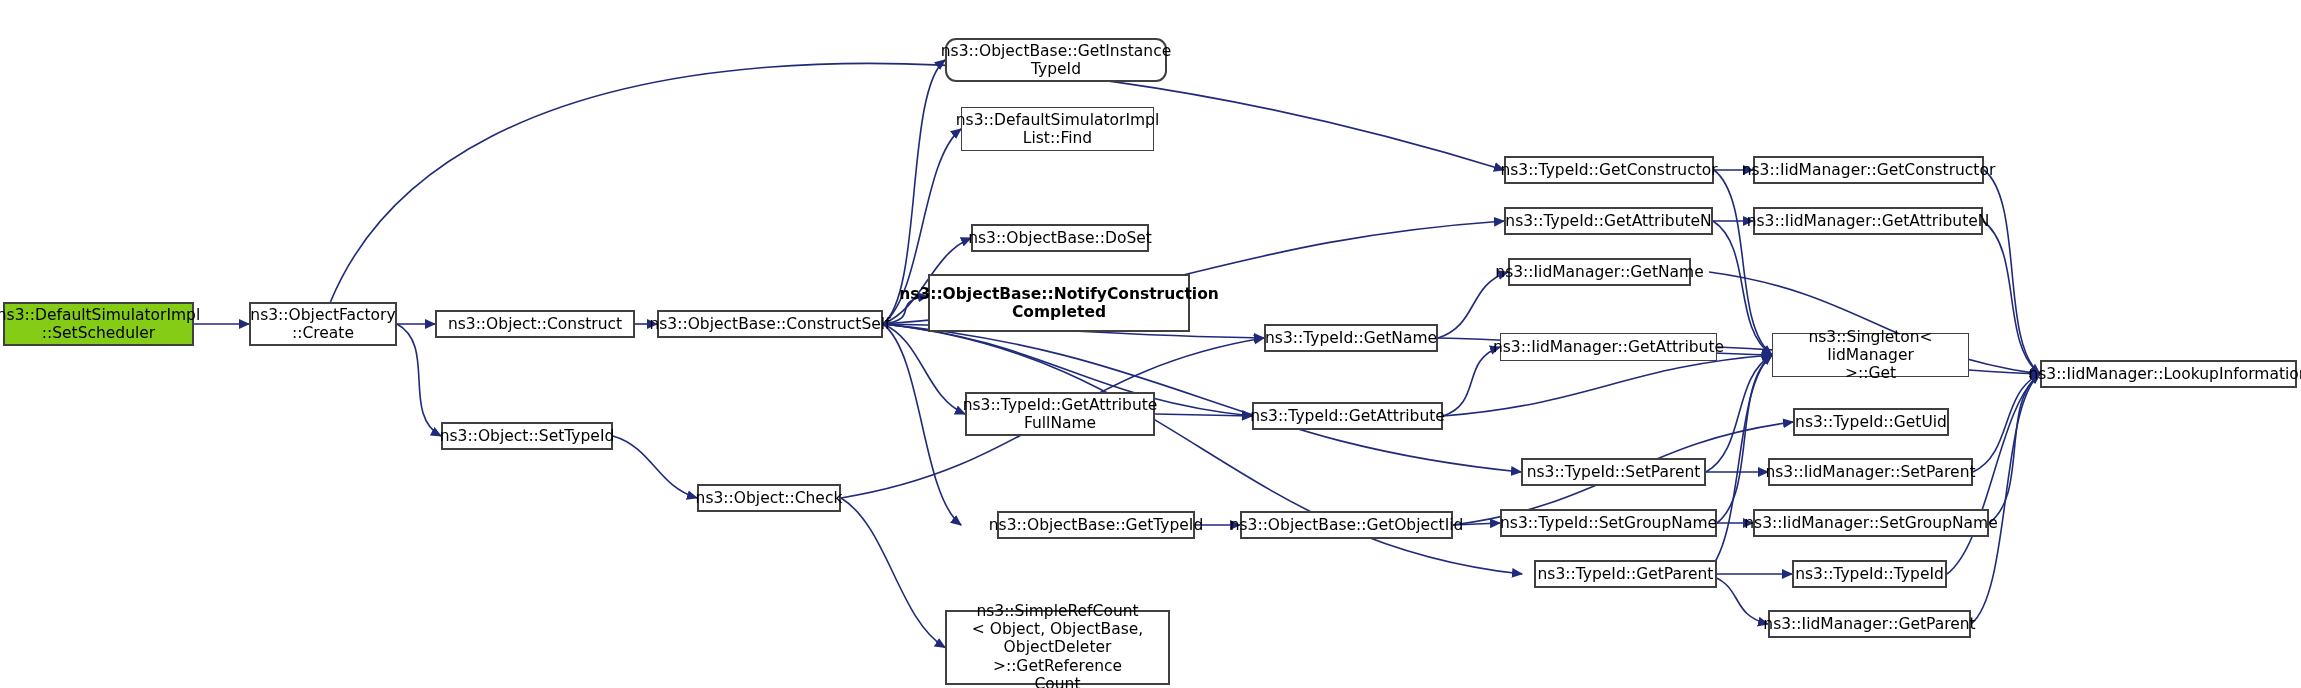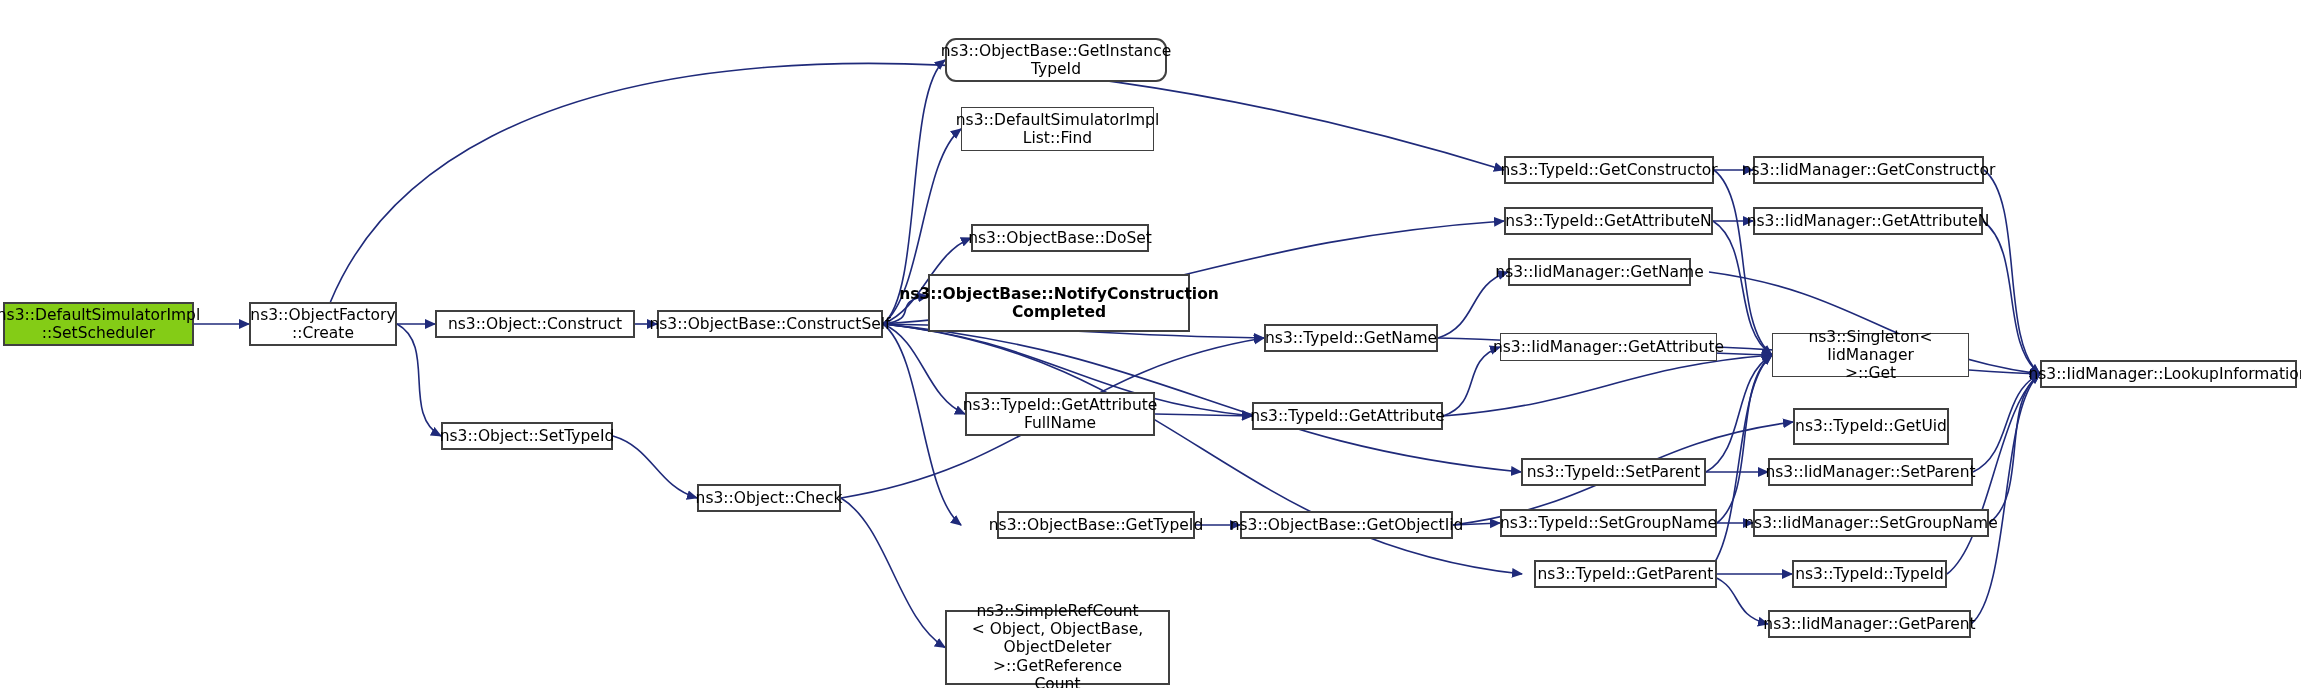--- a/index.html
+++ b/index.html
@@ -98,19 +98,19 @@
     <div class="node" style="left: 1500px; top: 333px; width: 217px; height: 28px;">ns3::IidManager::GetAttribute</div>
     <div class="node thick" style="left: 1252px; top: 402px; width: 191px; height: 28px;">ns3::TypeId::GetAttribute</div>
     <div class="node thick" style="left: 1240px; top: 511px; width: 213px; height: 28px;">ns3::ObjectBase::GetObjectIid</div>
     <div class="node thick" style="left: 1521px; top: 458px; width: 185px; height: 28px;">ns3::TypeId::SetParent</div>
     <div class="node thick" style="left: 1500px; top: 509px; width: 217px; height: 28px;">ns3::TypeId::SetGroupName</div>
     <div class="node thick" style="left: 1522px; top: 560px; width: 183px; height: 28px; margin-left: 12px;">ns3::TypeId::GetParent</div>
     <div class="node thick" style="left: 1753px; top: 156px; width: 231px; height: 28px;">ns3::IidManager::GetConstructor</div>
     <div class="node thick" style="left: 1753px; top: 207px; width: 230px; height: 28px; text-align: right;">ns3::IidManager::GetAttributeN</div>
     <div class="node" style="left: 1772px; top: 333px; width: 197px; height: 44px;">ns3::Singleton&lt; IidManager
 &gt;::Get</div>
-    <div class="node thick" style="left: 1793px; top: 408px; width: 156px; height: 37px;">ns3::TypeId::GetUid</div>
+    <div class="node thick" style="left: 1793px; top: 408px; width: 156px; height: 28px;">ns3::TypeId::GetUid</div>
     <div class="node thick" style="left: 1768px; top: 458px; width: 205px; height: 28px;">ns3::IidManager::SetParent</div>
     <div class="node thick" style="left: 1753px; top: 509px; width: 236px; height: 28px;">ns3::IidManager::SetGroupName</div>
     <div class="node thick" style="left: 1792px; top: 560px; width: 155px; height: 28px;">ns3::TypeId::TypeId</div>
     <div class="node thick" style="left: 1768px; top: 610px; width: 203px; height: 28px;">ns3::IidManager::GetParent</div>
     <div class="node thick" style="left: 2040px; top: 360px; width: 257px; height: 28px;">ns3::IidManager::LookupInformation</div>
   </div>
 
 </body></html>

